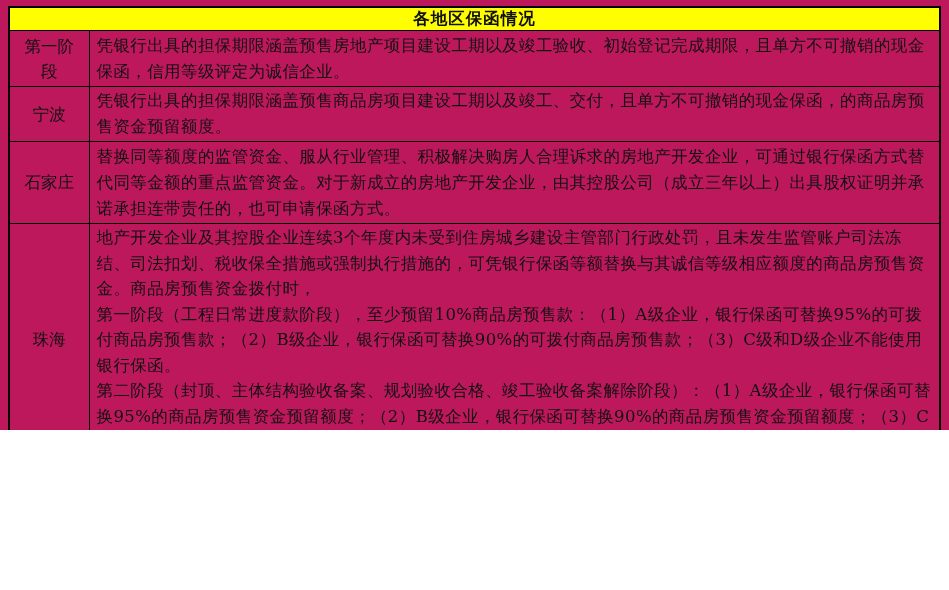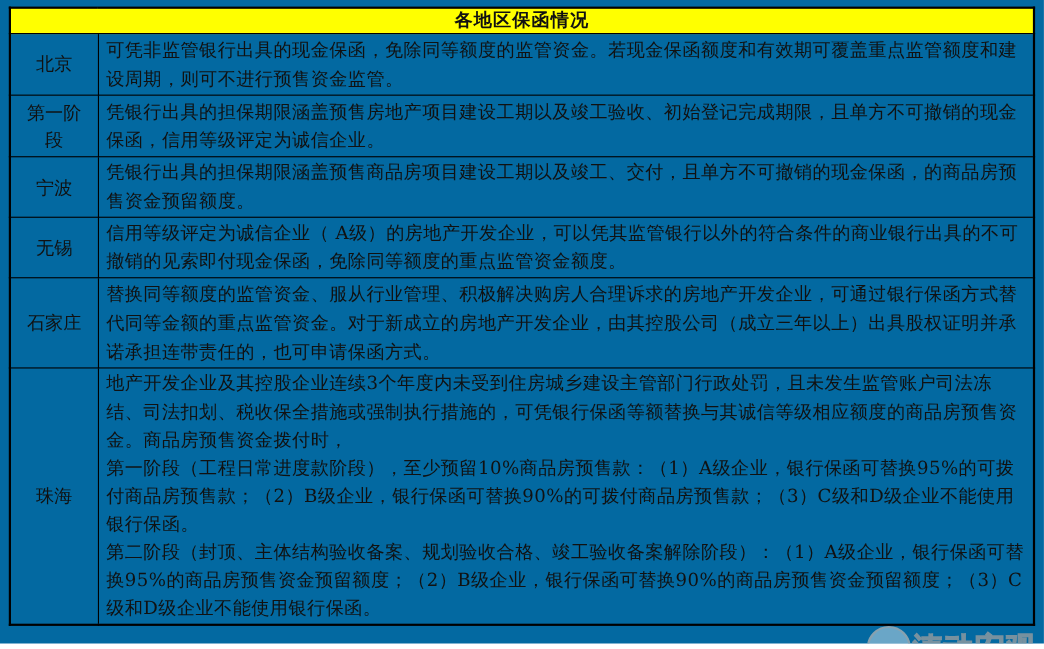--- a/index.html
+++ b/index.html
@@ -6,22 +6,22 @@
     margin: 0;
     padding: 0;
     background: #ffffff;
     width: 949px;
     height: 590px;
     font-family: "DejaVu Serif", "Liberation Serif", serif;
   }
   .page {
     position: relative;
     width: 949px;
-    height: 585px;
-    background: #0369a1;
+    height: 430px;
+    background: #be185d;
     overflow: hidden;
   }
   table.guarantee {
     position: absolute;
     left: 8px;
     top: 6px;
     width: 933px;
     border-collapse: collapse;
     table-layout: fixed;
     border: 2px solid #000000;
@@ -103,39 +103,31 @@
   <table class="guarantee">
     <colgroup>
       <col class="region-col">
       <col>
     </colgroup>
     <tbody>
       <tr>
         <td class="title-cell" colspan="2">各地区保函情况</td>
       </tr>
 
-      <tr class="r-beijing">
-        <td class="region-cell">北京</td>
-        <td class="policy-cell">可凭非监管银行出具的现金保函，免除同等额度的监管资金。若现金保函额度和有效期可覆盖重点监管额度和建设周期，则可不进行预售资金监管。</td>
-      </tr>
 
       <tr class="r-shanghai">
         <td class="region-cell">第一阶段</td>
         <td class="policy-cell">凭银行出具的担保期限涵盖预售房地产项目建设工期以及竣工验收、初始登记完成期限，且单方不可撤销的现金保函，信用等级评定为诚信企业。</td>
       </tr>
 
       <tr class="r-ningbo">
         <td class="region-cell">宁波</td>
         <td class="policy-cell">凭银行出具的担保期限涵盖预售商品房项目建设工期以及竣工、交付，且单方不可撤销的现金保函，的商品房预售资金预留额度。</td>
       </tr>
 
-      <tr class="r-wuxi">
-        <td class="region-cell">无锡</td>
-        <td class="policy-cell">信用等级评定为诚信企业（ A级）的房地产开发企业，可以凭其监管银行以外的符合条件的商业银行出具的不可撤销的见索即付现金保函，免除同等额度的重点监管资金额度。</td>
-      </tr>
 
       <tr class="r-sjz">
         <td class="region-cell">石家庄</td>
         <td class="policy-cell">替换同等额度的监管资金、服从行业管理、积极解决购房人合理诉求的房地产开发企业，可通过银行保函方式替代同等金额的重点监管资金。对于新成立的房地产开发企业，由其控股公司（成立三年以上）出具股权证明并承诺承担连带责任的，也可申请保函方式。</td>
       </tr>
 
 
       <tr class="r-zhuhai">
         <td class="region-cell">珠海</td>
         <td class="policy-cell">地产开发企业及其控股企业连续3个年度内未受到住房城乡建设主管部门行政处罚，且未发生监管账户司法冻结、司法扣划、税收保全措施或强制执行措施的，可凭银行保函等额替换与其诚信等级相应额度的商品房预售资金。商品房预售资金拨付时，

